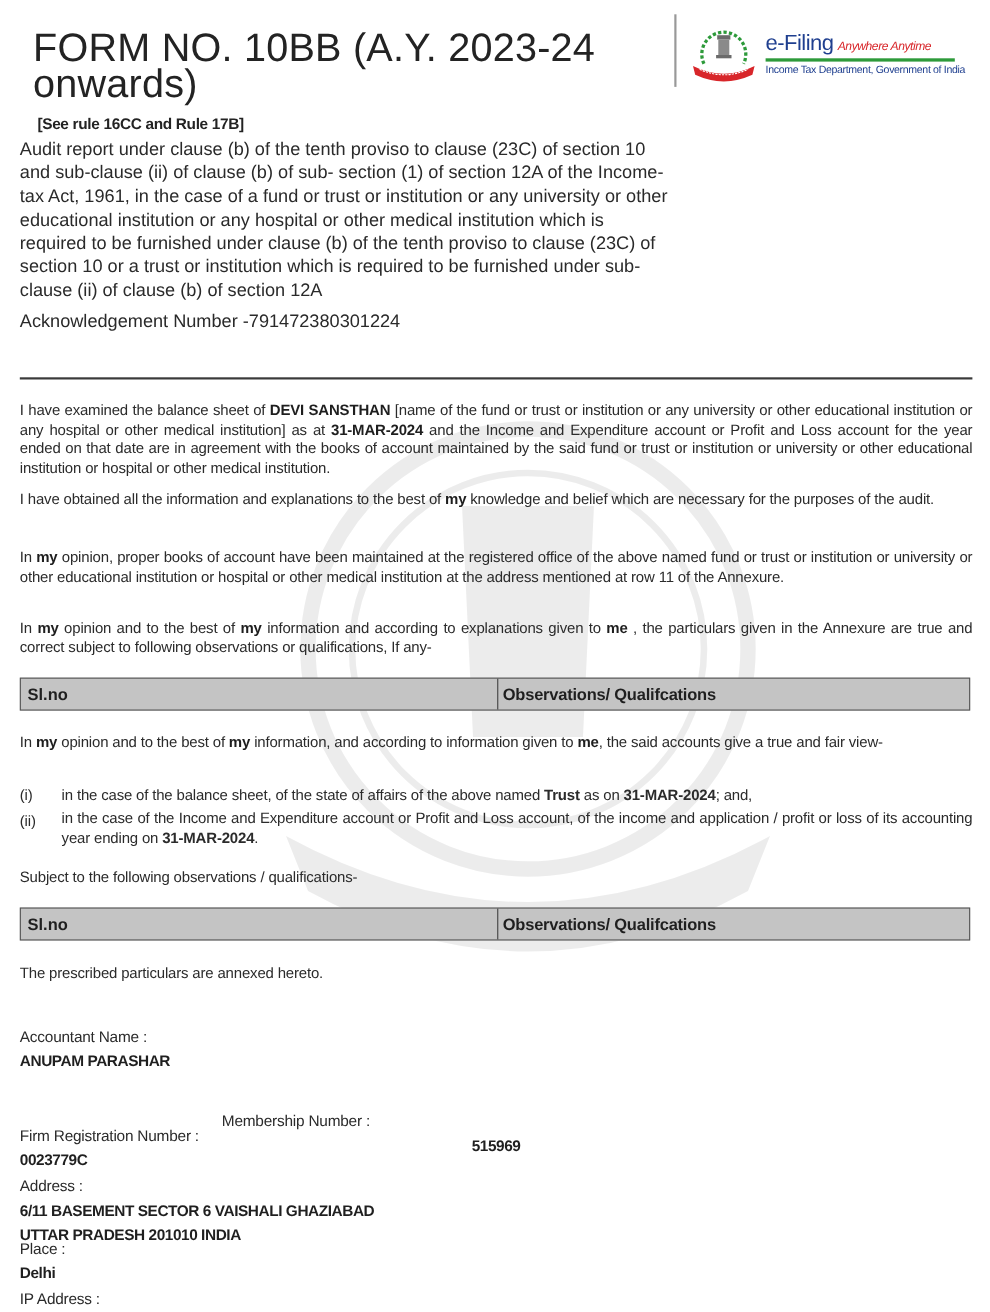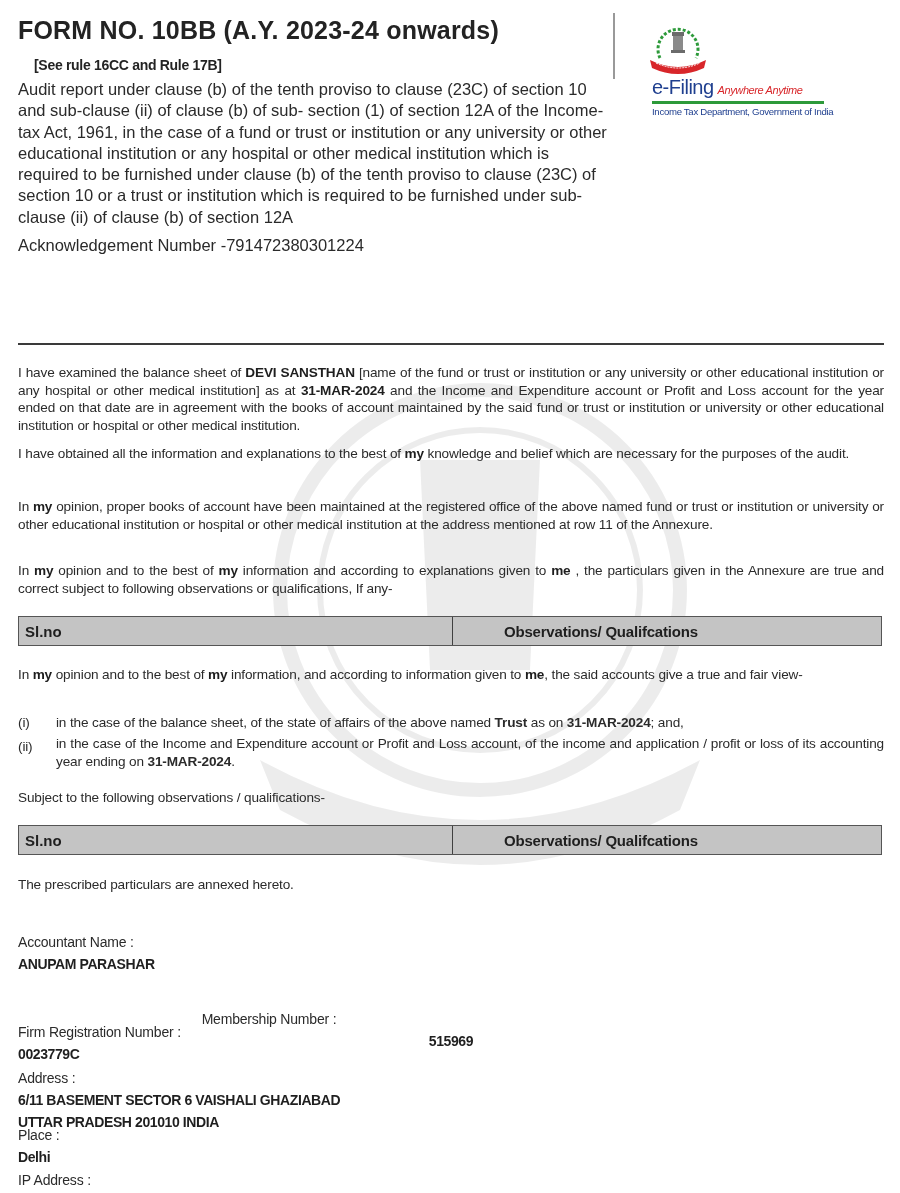--- a/index.html
+++ b/index.html
@@ -18,25 +18,25 @@
       width: 560px;
       height: 560px;
       pointer-events: none;
       opacity: 0.07;
       z-index: 0;
     }
     .page { position: relative; z-index: 1; }
 
     .header { position: absolute; left: 18px; top: 14px; width: 590px; }
     .form-title {
-      font-size: 25px;
+      font-size: 36px;
       line-height: 33px;
-      font-weight: bold;
+      font-weight: normal;
       color: #232323;
-      margin: 0;
+      margin: 12px;
       letter-spacing: 0.2px;
     }
     .rule-ref {
       font-size: 14px;
       font-weight: bold;
       color: #232323;
       margin-top: 10px;
       letter-spacing: -0.3px;
       margin-left: 16px;
     }
@@ -56,27 +56,26 @@
     .vline {
       position: absolute;
       left: 613px;
       top: 13px;
       width: 2px;
       height: 66px;
       background: #999;
     }
     .logo {
       position: absolute;
-      left: 646px;
+      left: 626px;
       top: 20px;
       width: 250px;
       height: 56px;
       display: flex;
-      align-items: flex-start;
-      flex-direction: column;
+      align-items: center;
     }
     .emblem { width: 64px; height: 56px; flex-shrink: 0; }
     .logo-text { margin-left: 6px; }
     .efiling-row { display: flex; align-items: baseline; white-space: nowrap; }
     .efiling {
       font-size: 20px;
       color: #1f3f8f;
       letter-spacing: -0.5px;
     }
     .tagline {
@@ -140,21 +139,20 @@
       color: #1f1f1f;
     }
     .obs-table .col2 {
       flex: 1;
       font-size: 15px;
       font-weight: bold;
       padding: 6px 0 0 4px;
       box-sizing: border-box;
       color: #1f1f1f;
       letter-spacing: -0.2px;
-      margin-left: 47px;
     }
 
     .list-item {
       position: absolute;
       left: 18px;
       width: 866px;
       font-size: 13.6px;
       line-height: 17.6px;
       color: #2b2b2b;
       display: flex;

